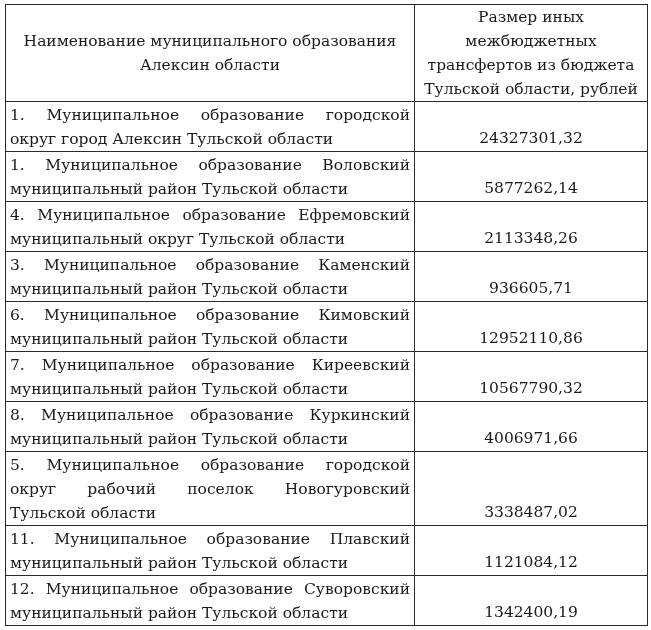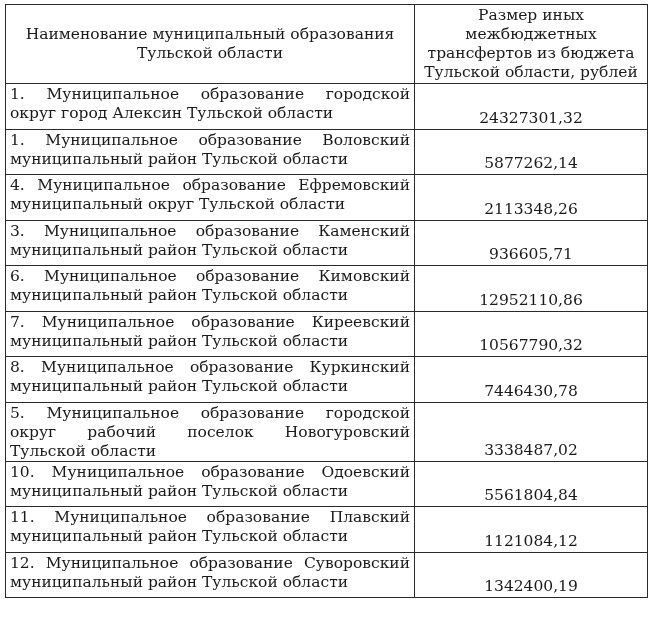--- a/index.html
+++ b/index.html
@@ -3,38 +3,38 @@
 <meta charset="utf-8">
 <style>
   html, body { margin: 0; padding: 0; background: #ffffff; }
   body { width: 651px; height: 630px; overflow: hidden; position: relative;
          font-family: "DejaVu Serif", "Liberation Serif", serif; color: #1a1a1a; }
   table { position: absolute; left: 5px; top: 4px; border-collapse: collapse;
           width: 642px; table-layout: fixed; }
   col.c1 { width: 409px; }
   col.c2 { width: 233px; }
   td, th { border: 1.5px solid #2a2a2a; padding: 0 4px; font-weight: normal;
-           font-size: 15.5px; line-height: 19px; vertical-align: top; }
+           font-size: 15.5px; line-height: 24px; vertical-align: top; }
   th { height: 78px; text-align: center; vertical-align: middle; }
   th.h2 { padding: 0 2px; }
   tr.row td { height: 43.5px; }
   td.name { text-align: justify; text-align-last: left; padding-top: 1px; }
   td.val { text-align: center; vertical-align: bottom; padding-bottom: 1px; margin-left: 13px; }
 </style>
 </head>
 <body>
 
 <table>
   <colgroup>
       <col class="c1">
       <col class="c2">
     </colgroup>
   <thead>
     <tr>
-      <th>Наименование муниципальный образования Тульской области</th>
+      <th>Наименование муниципального образования Алексин области</th>
       <th class="h2">Размер иных межбюджетных трансфертов из бюджета Тульской области, рублей</th>
     </tr>
   </thead>
   <tbody>
     <tr class="row">
       <td class="name">1. Муниципальное образование городской округ город Алексин Тульской области</td>
       <td class="val">24327301,32</td>
     </tr>
     <tr class="row">
       <td class="name">1. Муниципальное образование Воловский муниципальный район Тульской области</td>
@@ -51,29 +51,25 @@
     <tr class="row">
       <td class="name">6. Муниципальное образование Кимовский муниципальный район Тульской области</td>
       <td class="val">12952110,86</td>
     </tr>
     <tr class="row">
       <td class="name">7. Муниципальное образование Киреевский муниципальный район Тульской области</td>
       <td class="val">10567790,32</td>
     </tr>
     <tr class="row">
       <td class="name">8. Муниципальное образование Куркинский муниципальный район Тульской области</td>
-      <td class="val">7446430,78</td>
+      <td class="val">4006971,66</td>
     </tr>
     <tr class="row">
       <td class="name">5. Муниципальное образование городской округ рабочий поселок Новогуровский Тульской области</td>
       <td class="val">3338487,02</td>
-    </tr>
-    <tr class="row">
-      <td class="name">10. Муниципальное образование Одоевский муниципальный район Тульской области</td>
-      <td class="val">5561804,84</td>
     </tr>
     <tr class="row">
       <td class="name">11. Муниципальное образование Плавский муниципальный район Тульской области</td>
       <td class="val">1121084,12</td>
     </tr>
     <tr class="row">
       <td class="name">12. Муниципальное образование Суворовский муниципальный район Тульской области</td>
       <td class="val">1342400,19</td>
     </tr>
   </tbody>

